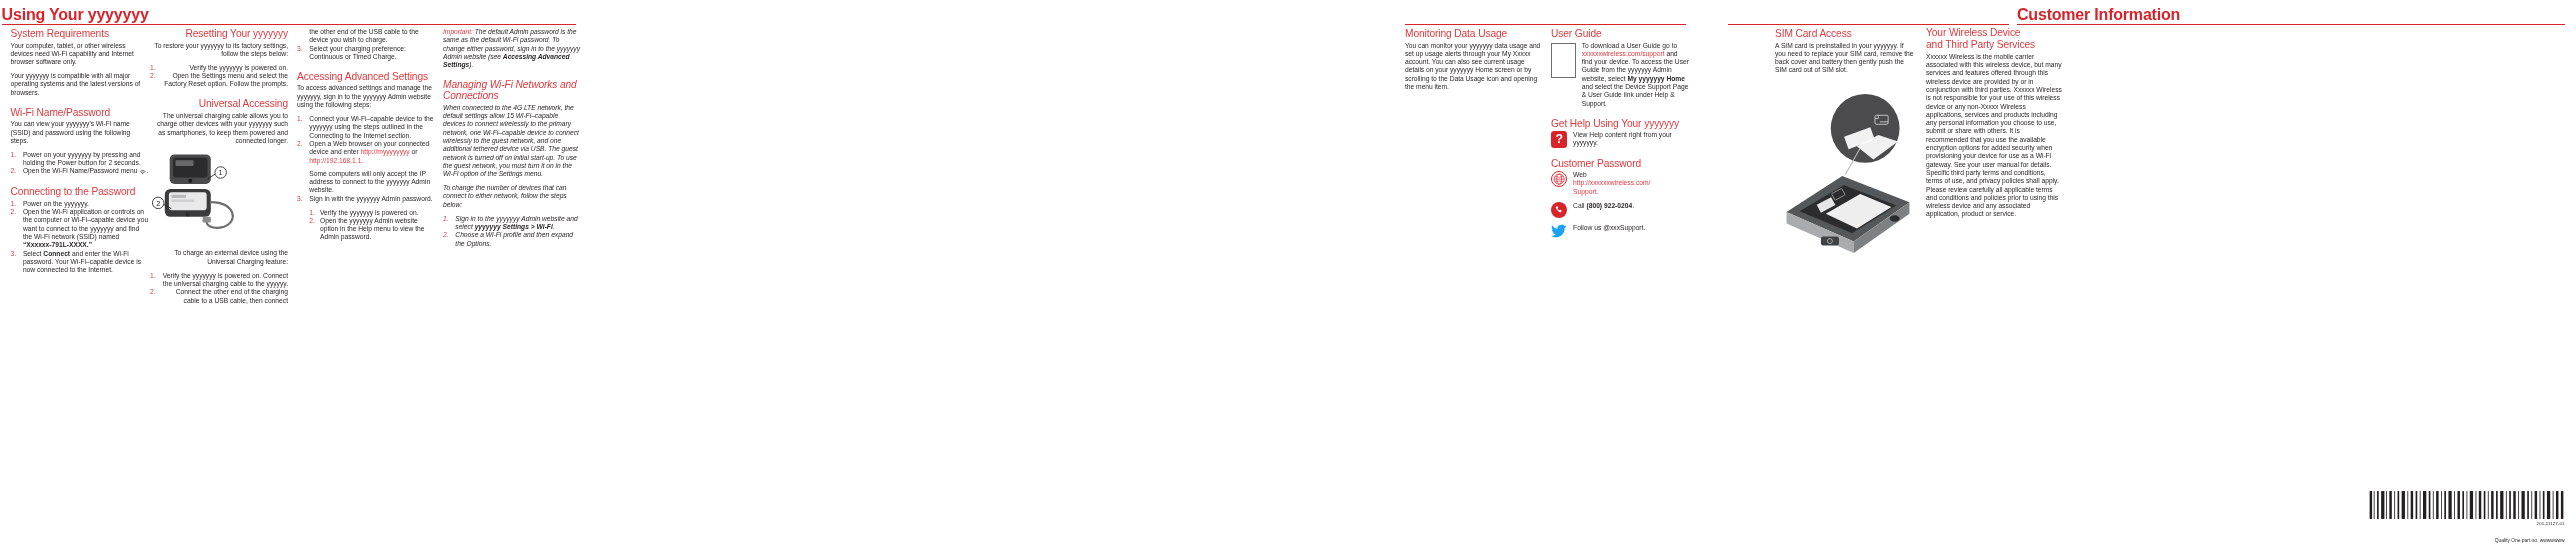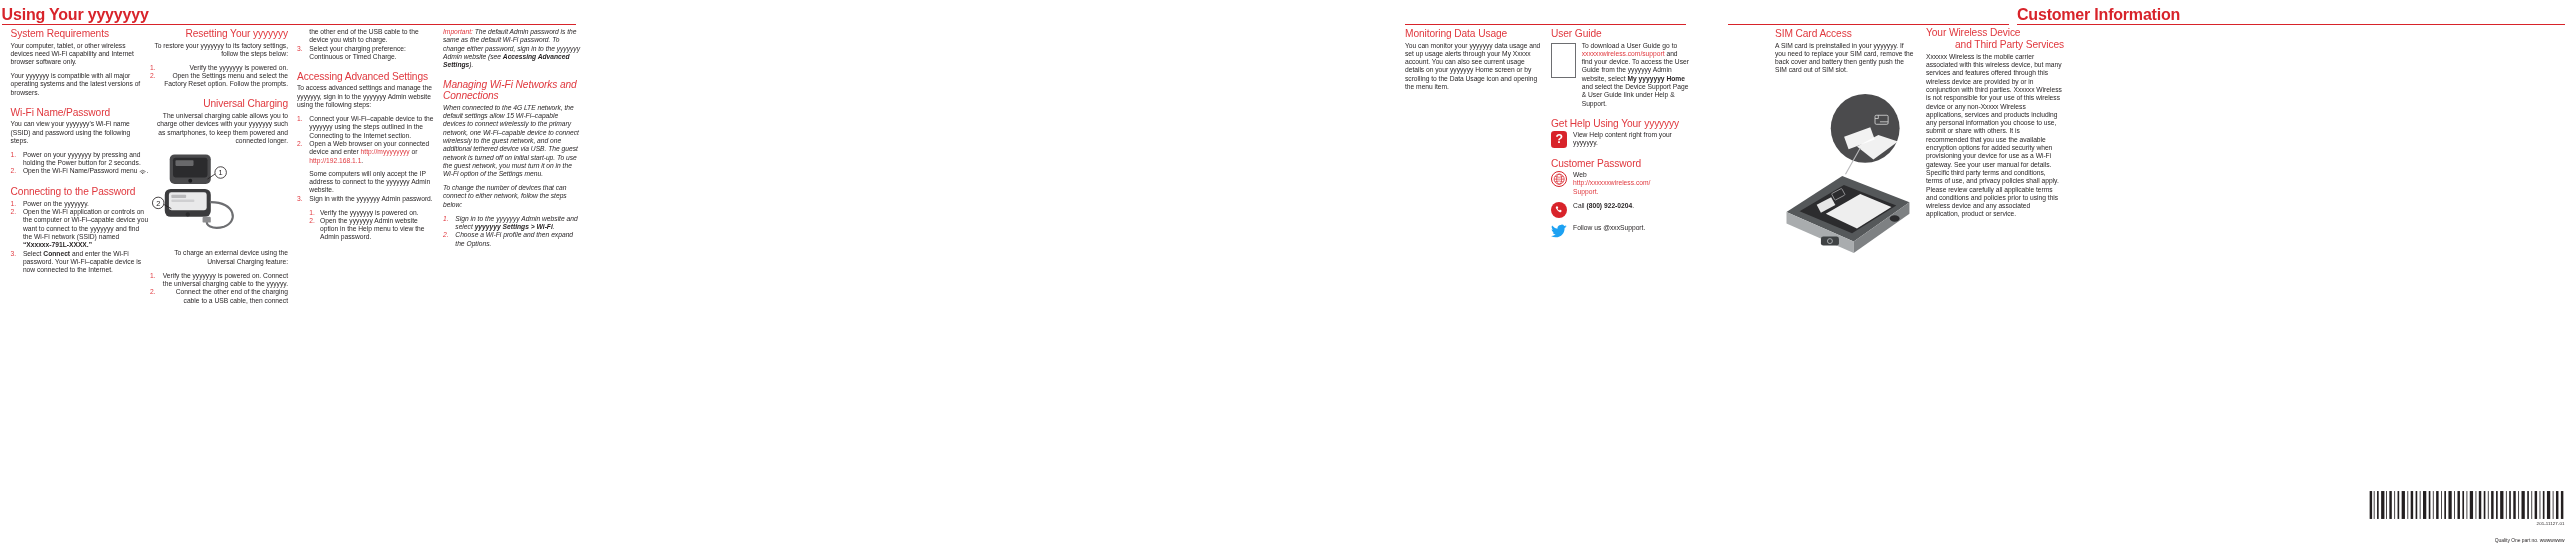--- a/index.html
+++ b/index.html
@@ -178,21 +178,21 @@
   <div class="col" style="left:150px;top:28px;width:138px;text-align:right;">
 
     <h3 class="sec">Resetting Your yyyyyyy</h3>
     <p>To restore your yyyyyyy to its factory settings, follow the steps below:</p>
     <ol class="steps">
       <li>Verify the yyyyyyy is powered on.</li>
       <li>Open the Settings menu and select the Factory Reset option. Follow the prompts.</li>
     </ol>
 
     <div class="sp-sm"></div>
-    <h3 class="sec">Universal Charging</h3>
+    <h3 class="sec">Universal Accessing</h3>
     <p>The universal charging cable allows you to charge other devices with your yyyyyyy such as smartphones, to keep them powered and connected longer.</p>
 
     <div class="illus">
       <svg width="138" height="89" viewBox="0 0 168 108">
 
         <rect x="24" y="4" width="50" height="36" rx="6" fill="#4a4a4c"></rect>
         <rect x="28" y="8" width="42" height="24" rx="3" fill="#2b2b2d"></rect>
         <rect x="31" y="11" width="22" height="7" rx="1" fill="#9a9a9c" opacity=".55"></rect>
         <circle cx="49" cy="36" r="2.4" fill="#1c1c1e"></circle>
 
@@ -364,21 +364,21 @@
           <circle cx="67" cy="185.5" r="3" fill="none" stroke="#a9acae" stroke-width="1.2"></circle>
 
           <ellipse cx="146" cy="158" rx="6" ry="4" fill="#2c2c2e"></ellipse>
         </g>
       </svg>
     </div>
   </div>
 
   <div class="col" style="left:1899px;top:28px;width:138px;margin-left:27px;">
     <h3 class="sec tight">Your Wireless Device</h3>
-    <h3 class="sec tight" style="margin-top:-1.6px;text-align:right;">and Third Party Services</h3>
+    <h3 class="sec tight" style="margin-top:-1.6px;">and Third Party Services</h3>
     <p>Xxxxxx Wireless is the mobile carrier associated with this wireless device, but many services and features offered through this wireless device are provided by or in conjunction with third parties. Xxxxxx Wireless is not responsible for your use of this wireless device or any non-Xxxxx Wireless applications, services and products including any personal information you choose to use, submit or share with others. It is recommended that you use the available encryption options for added security when provisioning your device for use as a Wi-Fi gateway. See your user manual for details. Specific third party terms and conditions, terms of use, and privacy policies shall apply. Please review carefully all applicable terms and conditions and policies prior to using this wireless device and any associated application, product or service.</p>
   </div>
 
   <div class="barcode-wrap">
     <svg class="barcode" width="197" height="28" viewBox="0 0 240 34">
       <rect x="0" y="0" width="240" height="34" fill="#ffffff"></rect>
       <g fill="#231f20">
         <rect x="2" y="0" width="3" height="34"></rect>
           <rect x="7" y="0" width="1" height="34"></rect>
         <rect x="11" y="0" width="2" height="34"></rect>

